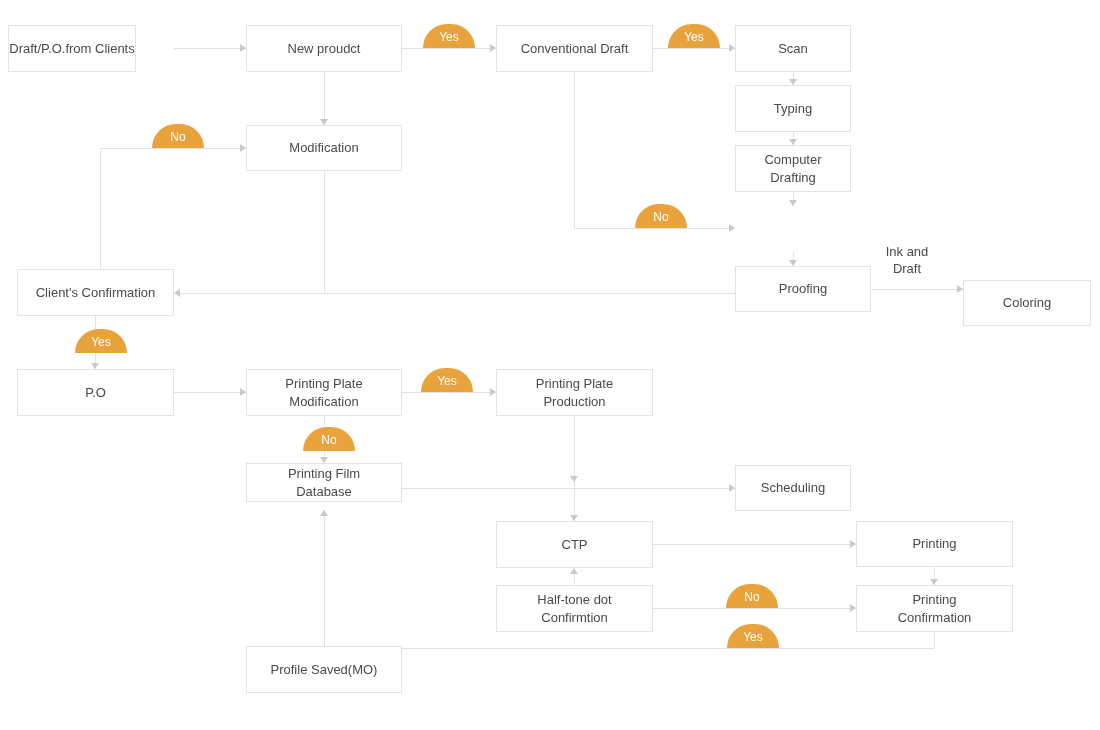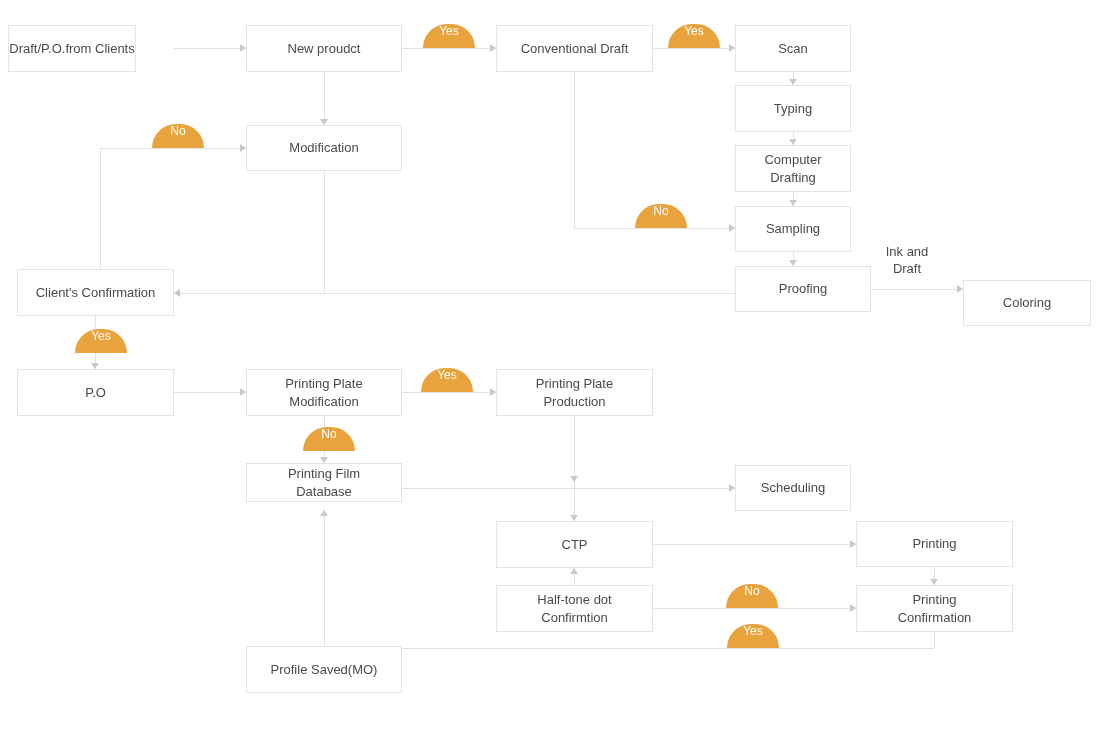--- a/index.html
+++ b/index.html
@@ -18,21 +18,21 @@
   .ln.v{width:1px;}
   .ar{position:absolute;width:0;height:0;}
   .ar.r{border-top:4px solid transparent;border-bottom:4px solid transparent;border-left:6px solid var(--arrow,#c9c9c9);}
   .ar.l{border-top:4px solid transparent;border-bottom:4px solid transparent;border-right:6px solid var(--arrow,#c9c9c9);}
   .ar.d{border-left:4px solid transparent;border-right:4px solid transparent;border-top:6px solid var(--arrow,#c9c9c9);}
   .ar.u{border-left:4px solid transparent;border-right:4px solid transparent;border-bottom:6px solid var(--arrow,#c9c9c9);}
   .badge{
     position:absolute;box-sizing:border-box;width:52px;height:24px;
     border-radius:26px 26px 0 0;background:var(--badge,#E8A33D);
     color:var(--badge-text,#ffffff);font-size:12px;
-    display:flex;align-items:flex-end;justify-content:center;padding-bottom:10px;
+    display:flex;align-items:flex-end;justify-content:center;padding-bottom:4px;
   }
   .float-label{
     position:absolute;font-size:13px;color:var(--text,#4a4a4a);
     text-align:center;white-space:pre-line;line-height:1.3;
   }
 </style>
 </head>
 <body>
 
 <div class="canvas">
@@ -95,21 +95,20 @@
   <div class="ar u" style="left:320px;top:510px"></div>
 
   <div class="node" style="left:8px;top:25px;width:128px;height:47px">Draft/P.O.from Clients</div>
   <div class="node" style="left:246px;top:25px;width:156px;height:47px">New proudct</div>
   <div class="node" style="left:496px;top:25px;width:157px;height:47px">Conventional Draft</div>
   <div class="node" style="left:735px;top:25px;width:116px;height:47px">Scan</div>
   <div class="node" style="left:735px;top:85px;width:116px;height:47px">Typing</div>
   <div class="node" style="left:735px;top:145px;width:116px;height:47px">Computer
 Drafting</div>
   <div class="node" style="left:246px;top:125px;width:156px;height:46px">Modification</div>
-  <div class="node" style="left:735px;top:206px;width:116px;height:46px">Sampling</div>
   <div class="node" style="left:735px;top:266px;width:136px;height:46px">Proofing</div>
   <div class="node" style="left:963px;top:280px;width:128px;height:46px">Coloring</div>
   <div class="node" style="left:17px;top:269px;width:157px;height:47px">Client's Confirmation</div>
   <div class="node" style="left:17px;top:369px;width:157px;height:47px">P.O</div>
   <div class="node" style="left:246px;top:369px;width:156px;height:47px">Printing Plate
 Modification</div>
   <div class="node" style="left:496px;top:369px;width:157px;height:47px">Printing Plate
 Production</div>
   <div class="node" style="left:246px;top:463px;width:156px;height:39px">Printing Film
 Database</div>

